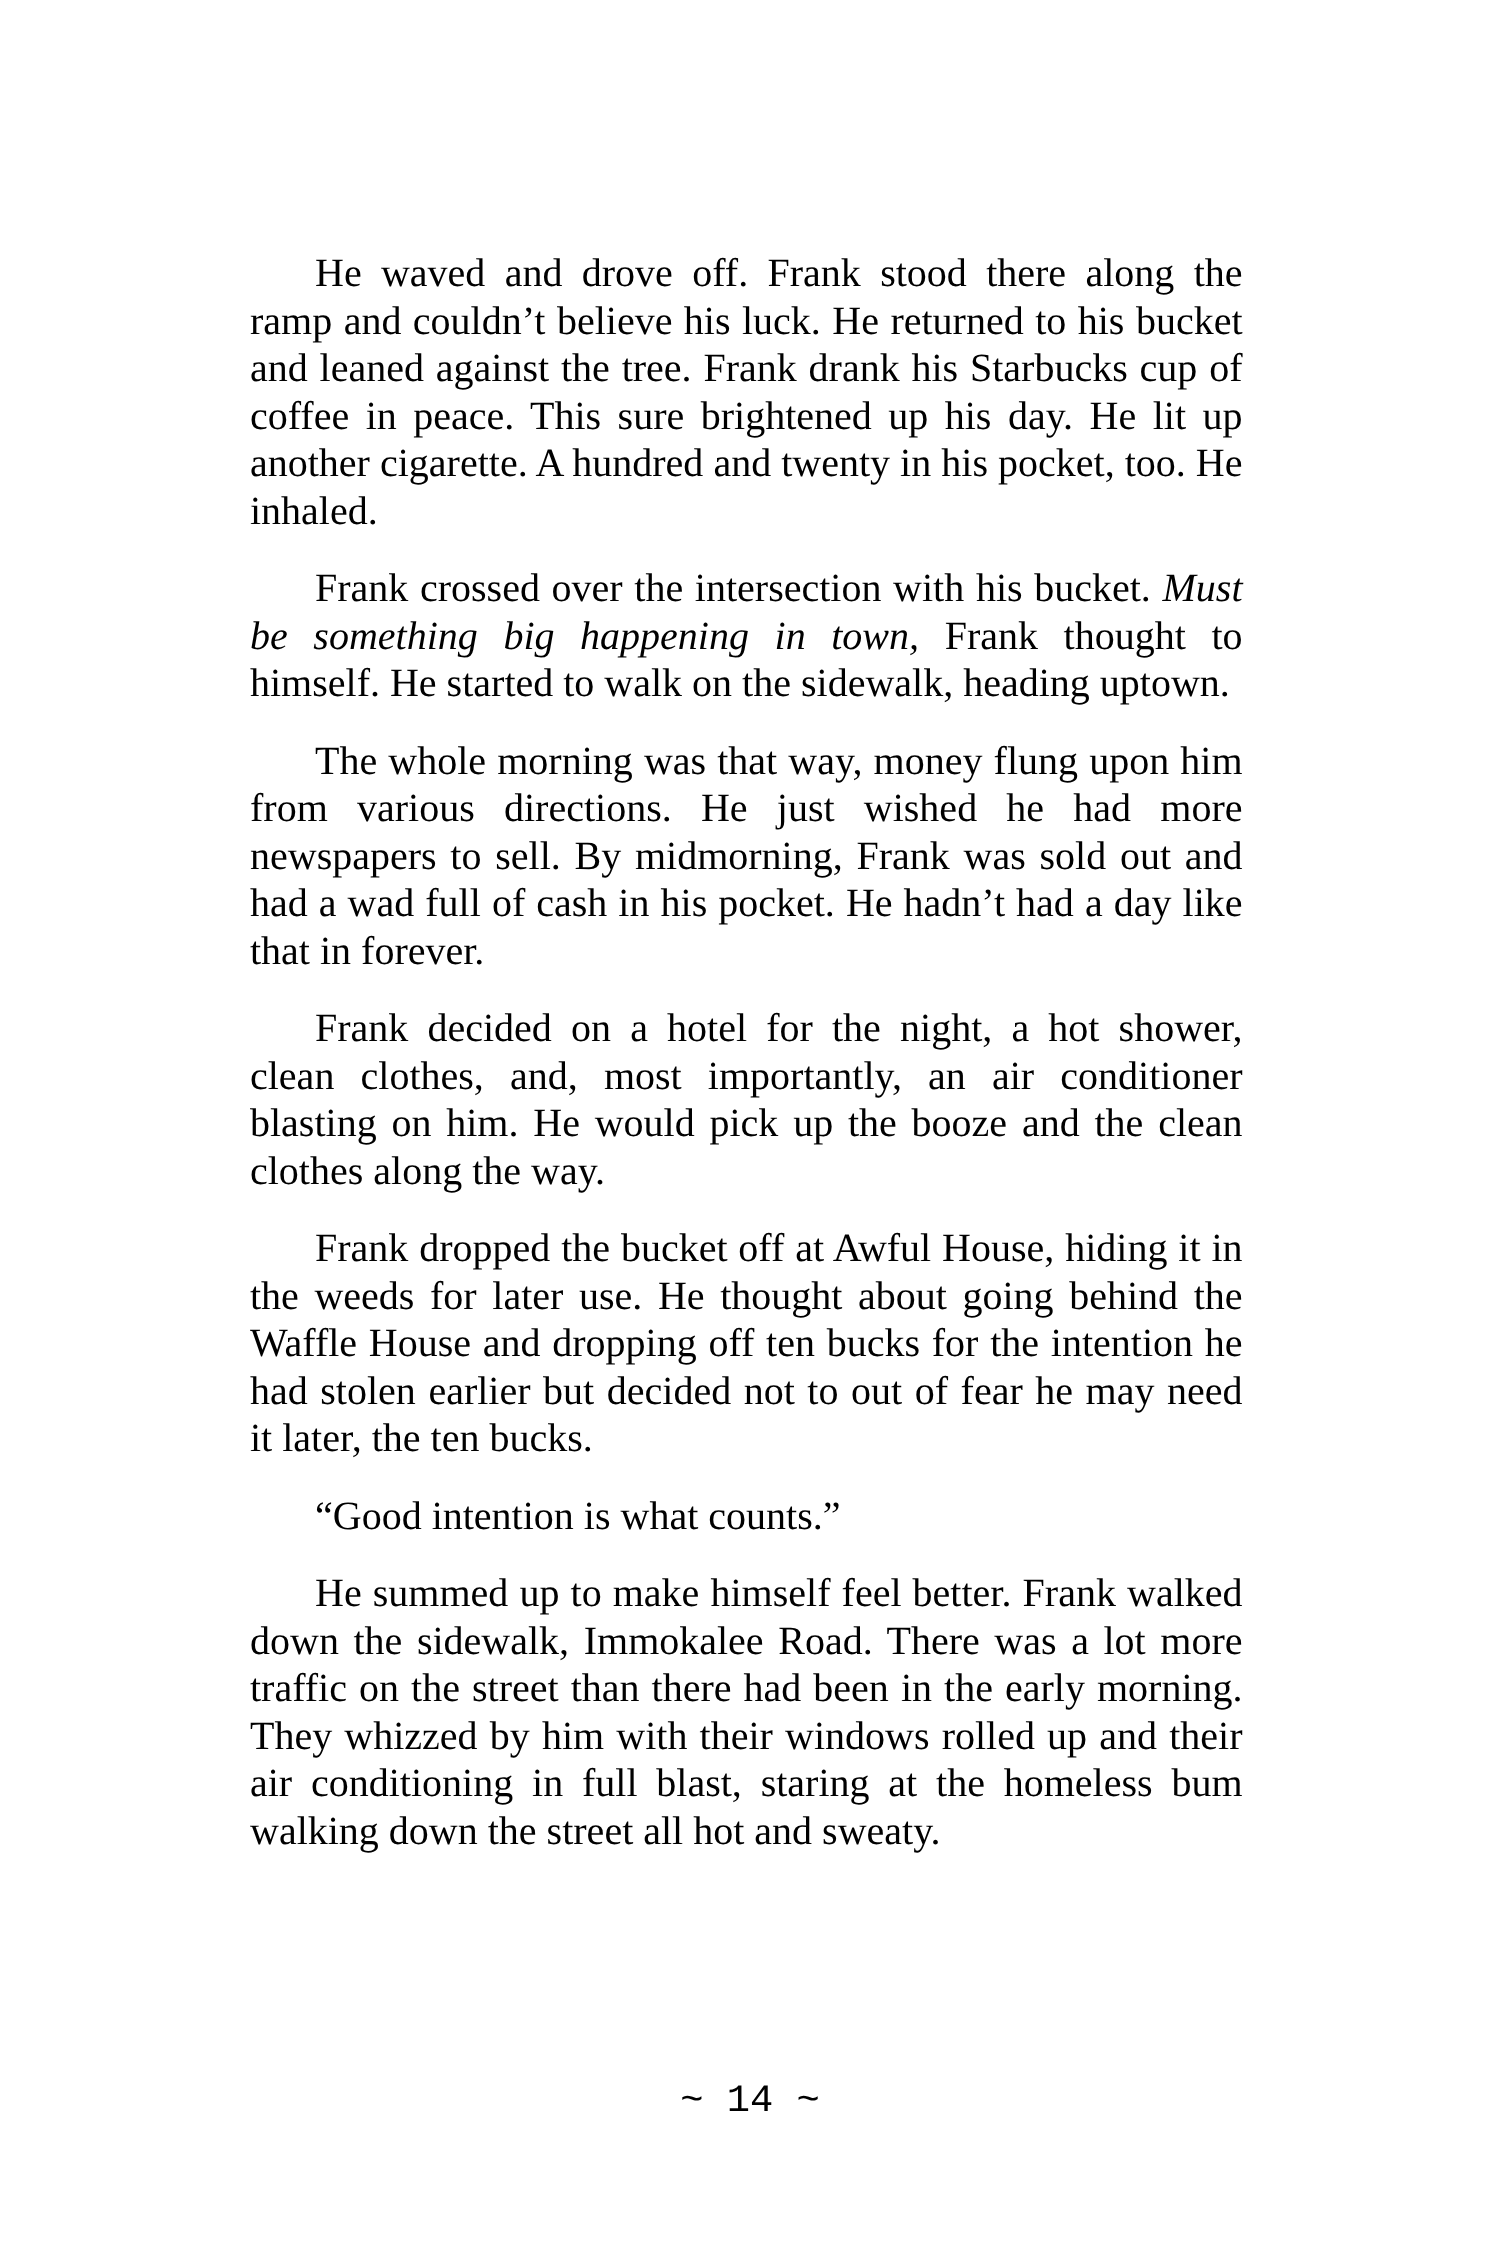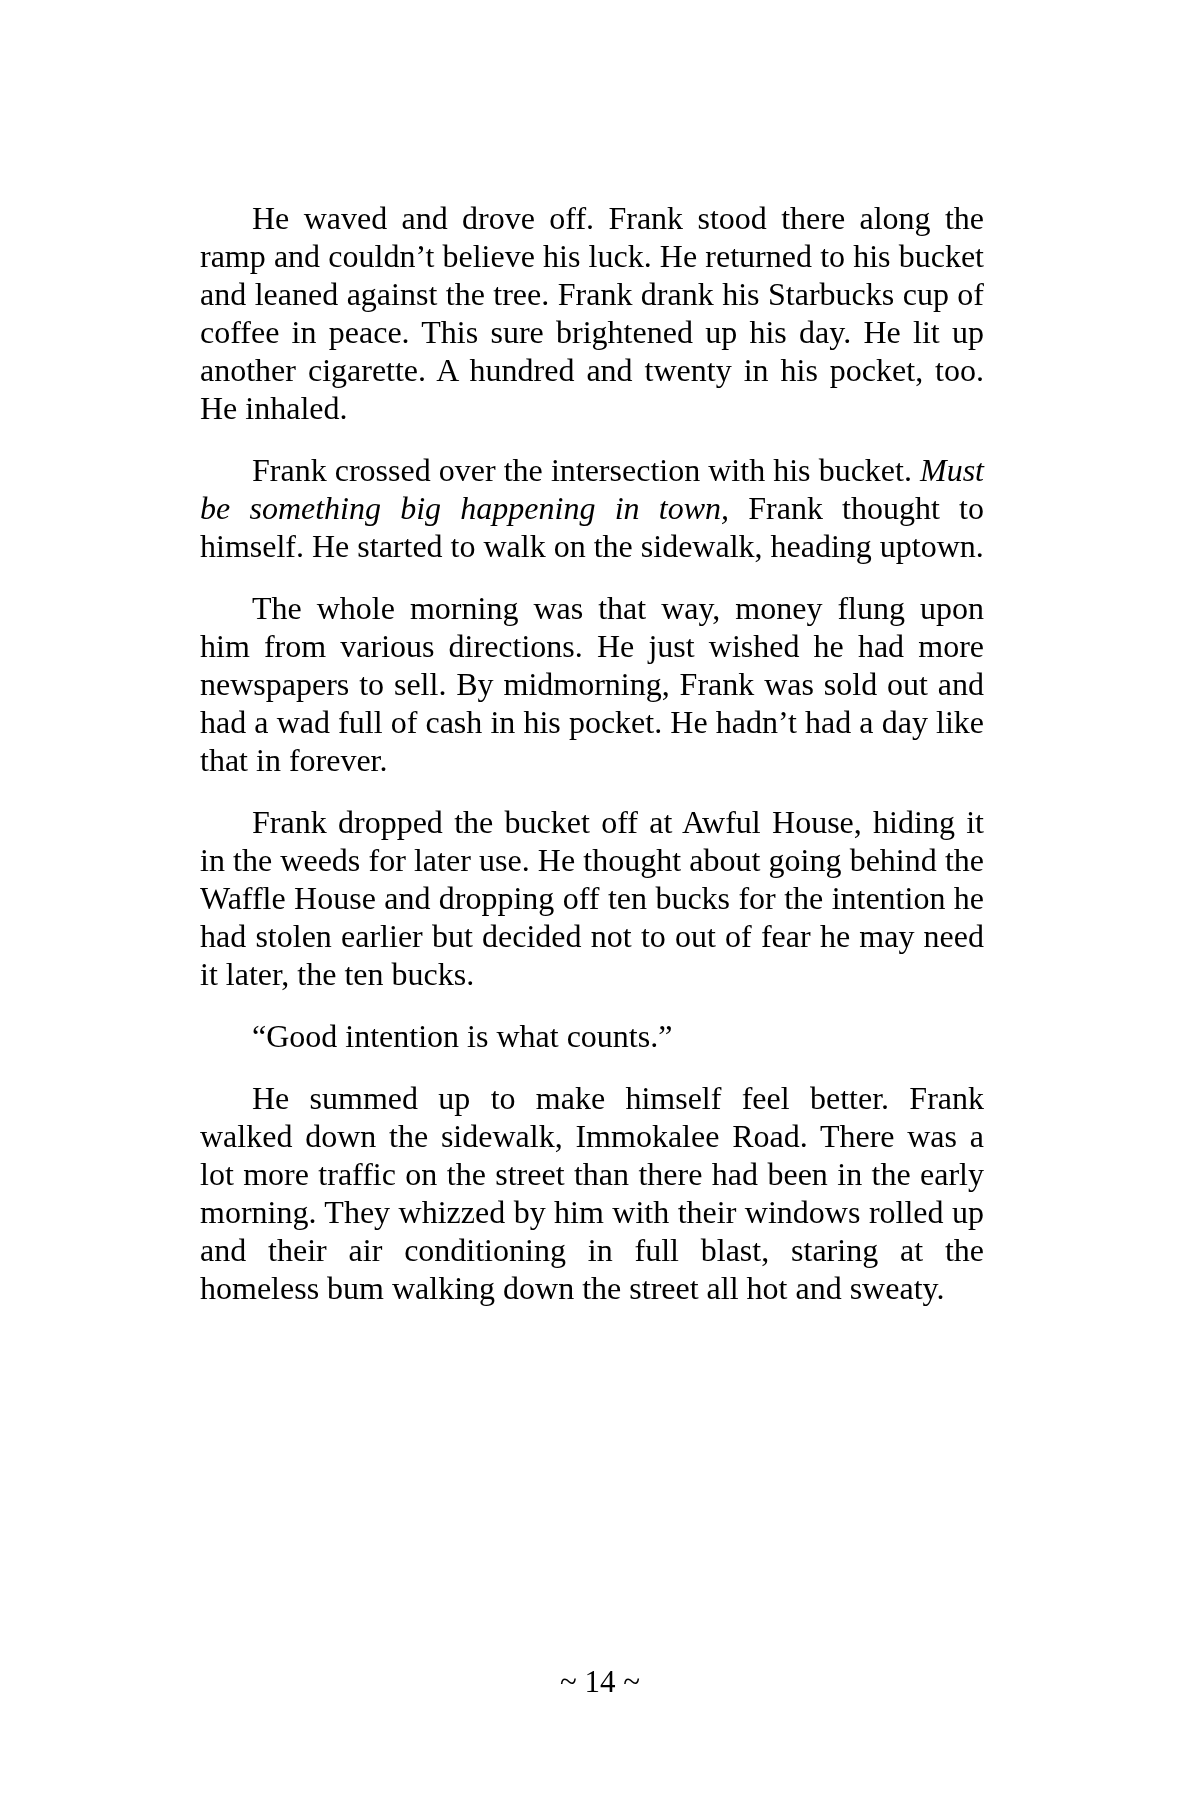--- a/index.html
+++ b/index.html
@@ -16,47 +16,49 @@
     font-family: "Liberation Serif", "DejaVu Serif", serif;
     overflow: hidden;
   }
   .text-block {
     position: absolute;
     left: 200px;
     top: 199px;
     width: 798px;
   }
   .para {
-    margin: 0 14px 24px 0;
+    margin: 0 4px 24px 0;
     font-size: 32px;
     line-height: 38px;
     text-align: justify;
     text-indent: 52px;
     color: #000000;
   }
   .para .italic {
     font-style: italic;
   }
   .page-number {
     position: absolute;
     top: 1663px;
     left: 0;
     width: 1200px;
     text-align: center;
     font-size: 31px;
     line-height: 38px;
     color: #000000;
+    font-family: Liberation Mono, monospace;
   }
 </style>
 </head>
 <body>
 
 <div class="page">
   <div class="text-block">
       <p class="para"><span>He waved and drove off. Frank stood there along the ramp and couldn’t believe his luck. He returned to his bucket and leaned against the tree. Frank drank his Starbucks cup of coffee in peace. This sure brightened up his day. He lit up another cigarette. A hundred and twenty in his pocket, too. He inhaled.</span></p>
       <p class="para"><span>Frank crossed over the intersection with his bucket. </span><span class="italic">Must be something big happening in town,</span><span> Frank thought to himself. He started to walk on the sidewalk, heading uptown.</span></p>
       <p class="para"><span>The whole morning was that way, money flung upon him from various directions. He just wished he had more newspapers to sell. By midmorning, Frank was sold out and had a wad full of cash in his pocket. He hadn’t had a day like that in forever.</span></p>
+      <p class="para"><span>Frank decided on a hotel for the night, a hot shower, clean clothes, and, most importantly, an air conditioner blasting on him. He would pick up the booze and the clean clothes along the way.</span></p>
       <p class="para"><span>Frank dropped the bucket off at Awful House, hiding it in the weeds for later use. He thought about going behind the Waffle House and dropping off ten bucks for the intention he had stolen earlier but decided not to out of fear he may need it later, the ten bucks.</span></p>
       <p class="para"><span>“Good intention is what counts.”</span></p>
       <p class="para"><span>He summed up to make himself feel better. Frank walked down the sidewalk, Immokalee Road. There was a lot more traffic on the street than there had been in the early morning. They whizzed by him with their windows rolled up and their air conditioning in full blast, staring at the homeless bum walking down the street all hot and sweaty.</span></p>
     </div>
   <div class="page-number">~ 14 ~</div>
 </div>
 
 </body></html>

